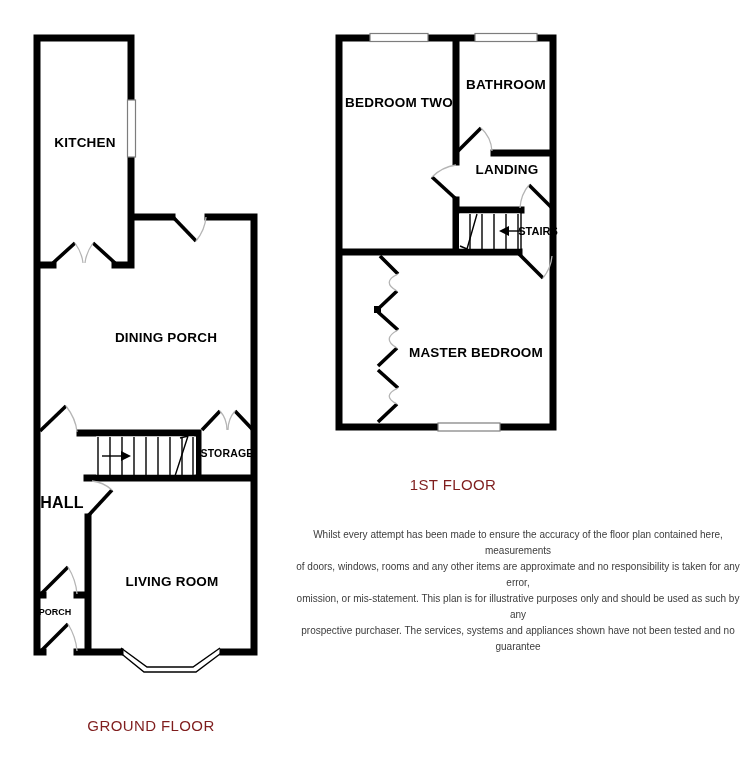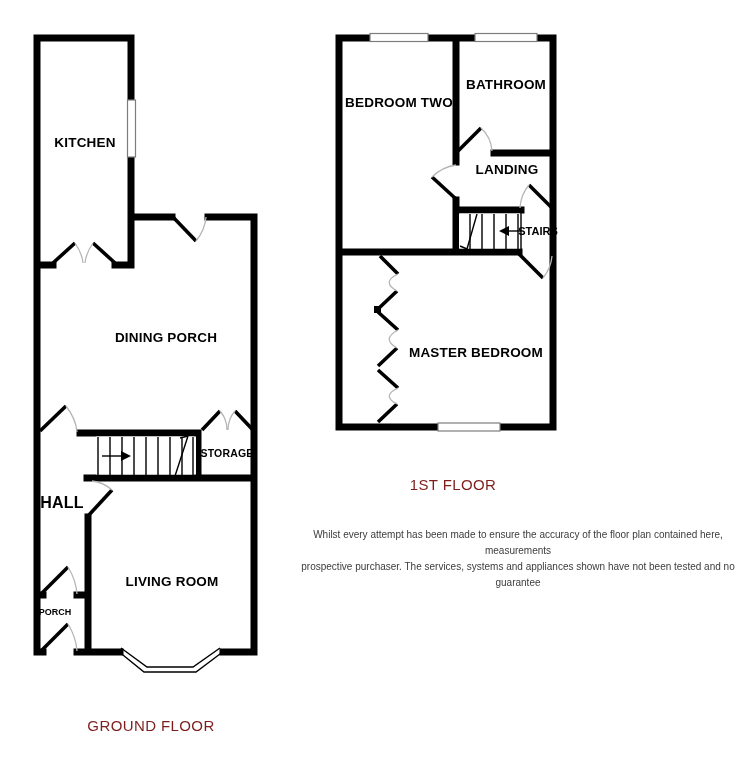--- a/index.html
+++ b/index.html
@@ -184,16 +184,18 @@
 
   <div class="lbl big" style="left:399px;top:102px">BEDROOM TWO</div>
   <div class="lbl big" style="left:506px;top:84px">BATHROOM</div>
   <div class="lbl big" style="left:507px;top:169px">LANDING</div>
   <div class="lbl tiny" style="left:538px;top:231px">STAIRS</div>
   <div class="lbl big" style="left:476px;top:352px">MASTER BEDROOM</div>
   <div class="floor-title" style="left:453px;top:484px">1ST FLOOR</div>
 
   <div id="disclaimer">
     <div>Whilst every attempt has been made to ensure the accuracy of the floor plan contained here, measurements</div>
+    <div>of doors, windows, rooms and any other items are approximate and no responsibility is taken for any error,</div>
+    <div>omission, or mis-statement. This plan is for illustrative purposes only and should be used as such by any</div>
     <div>prospective purchaser. The services, systems and appliances shown have not been tested and no guarantee</div>
   </div>
 
 </div>
 
 </body></html>

